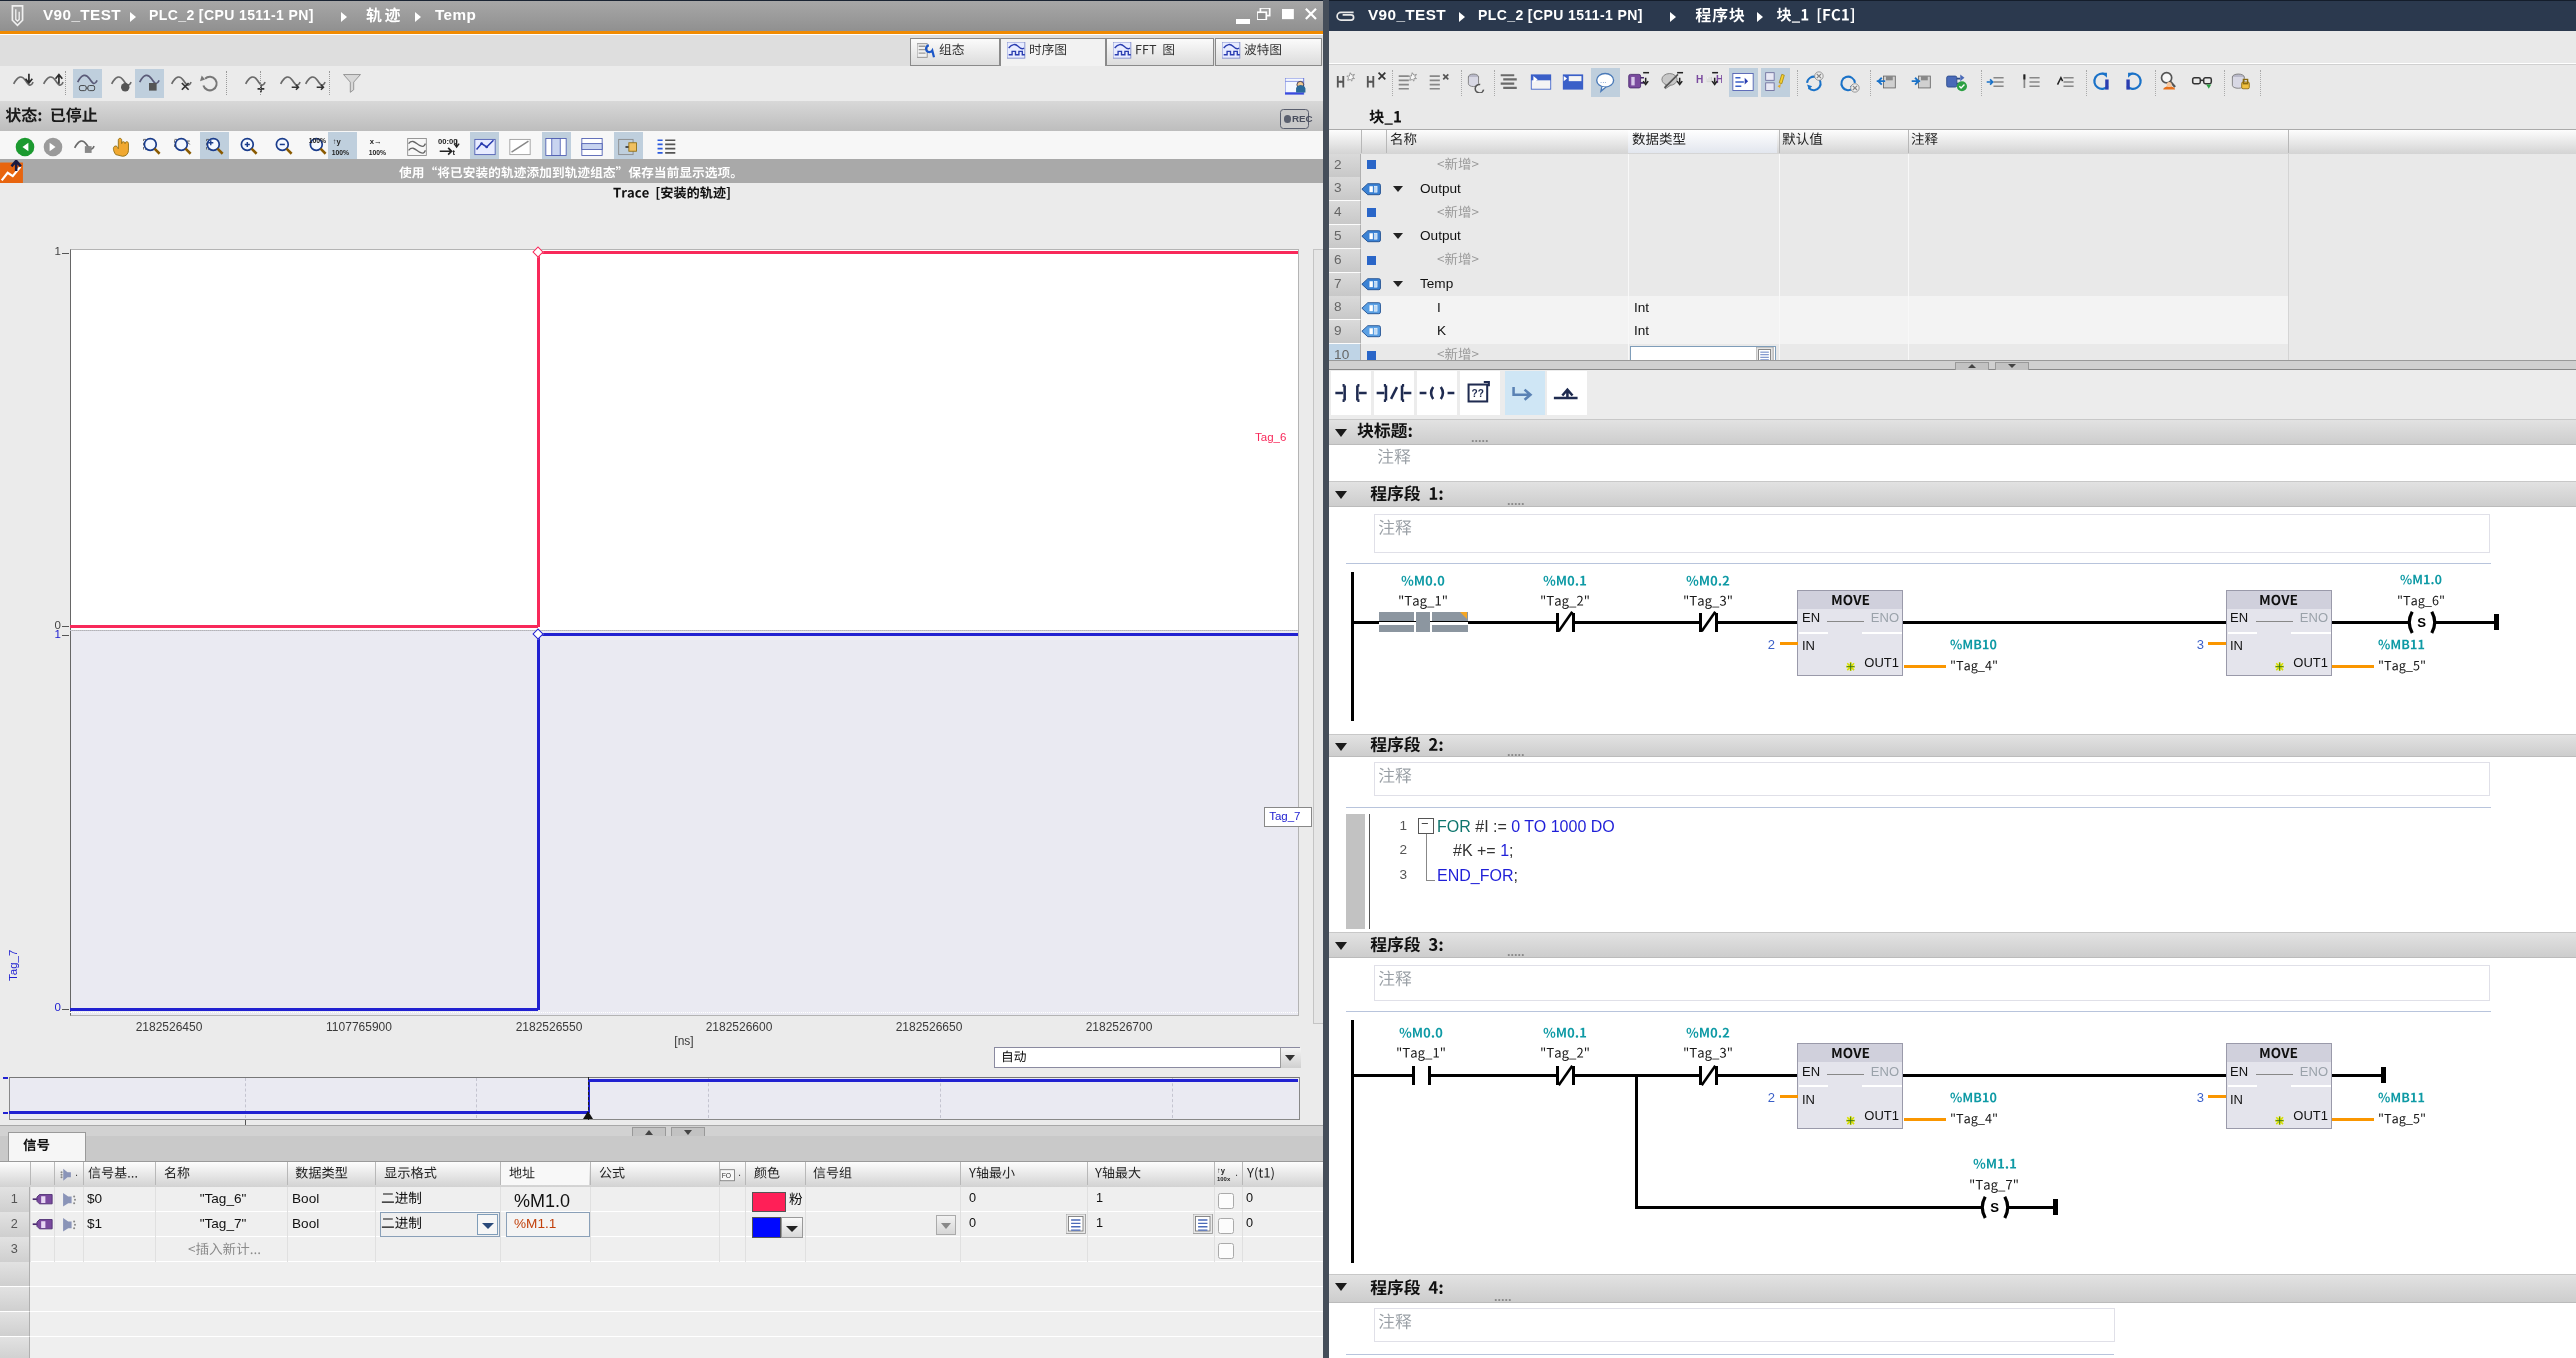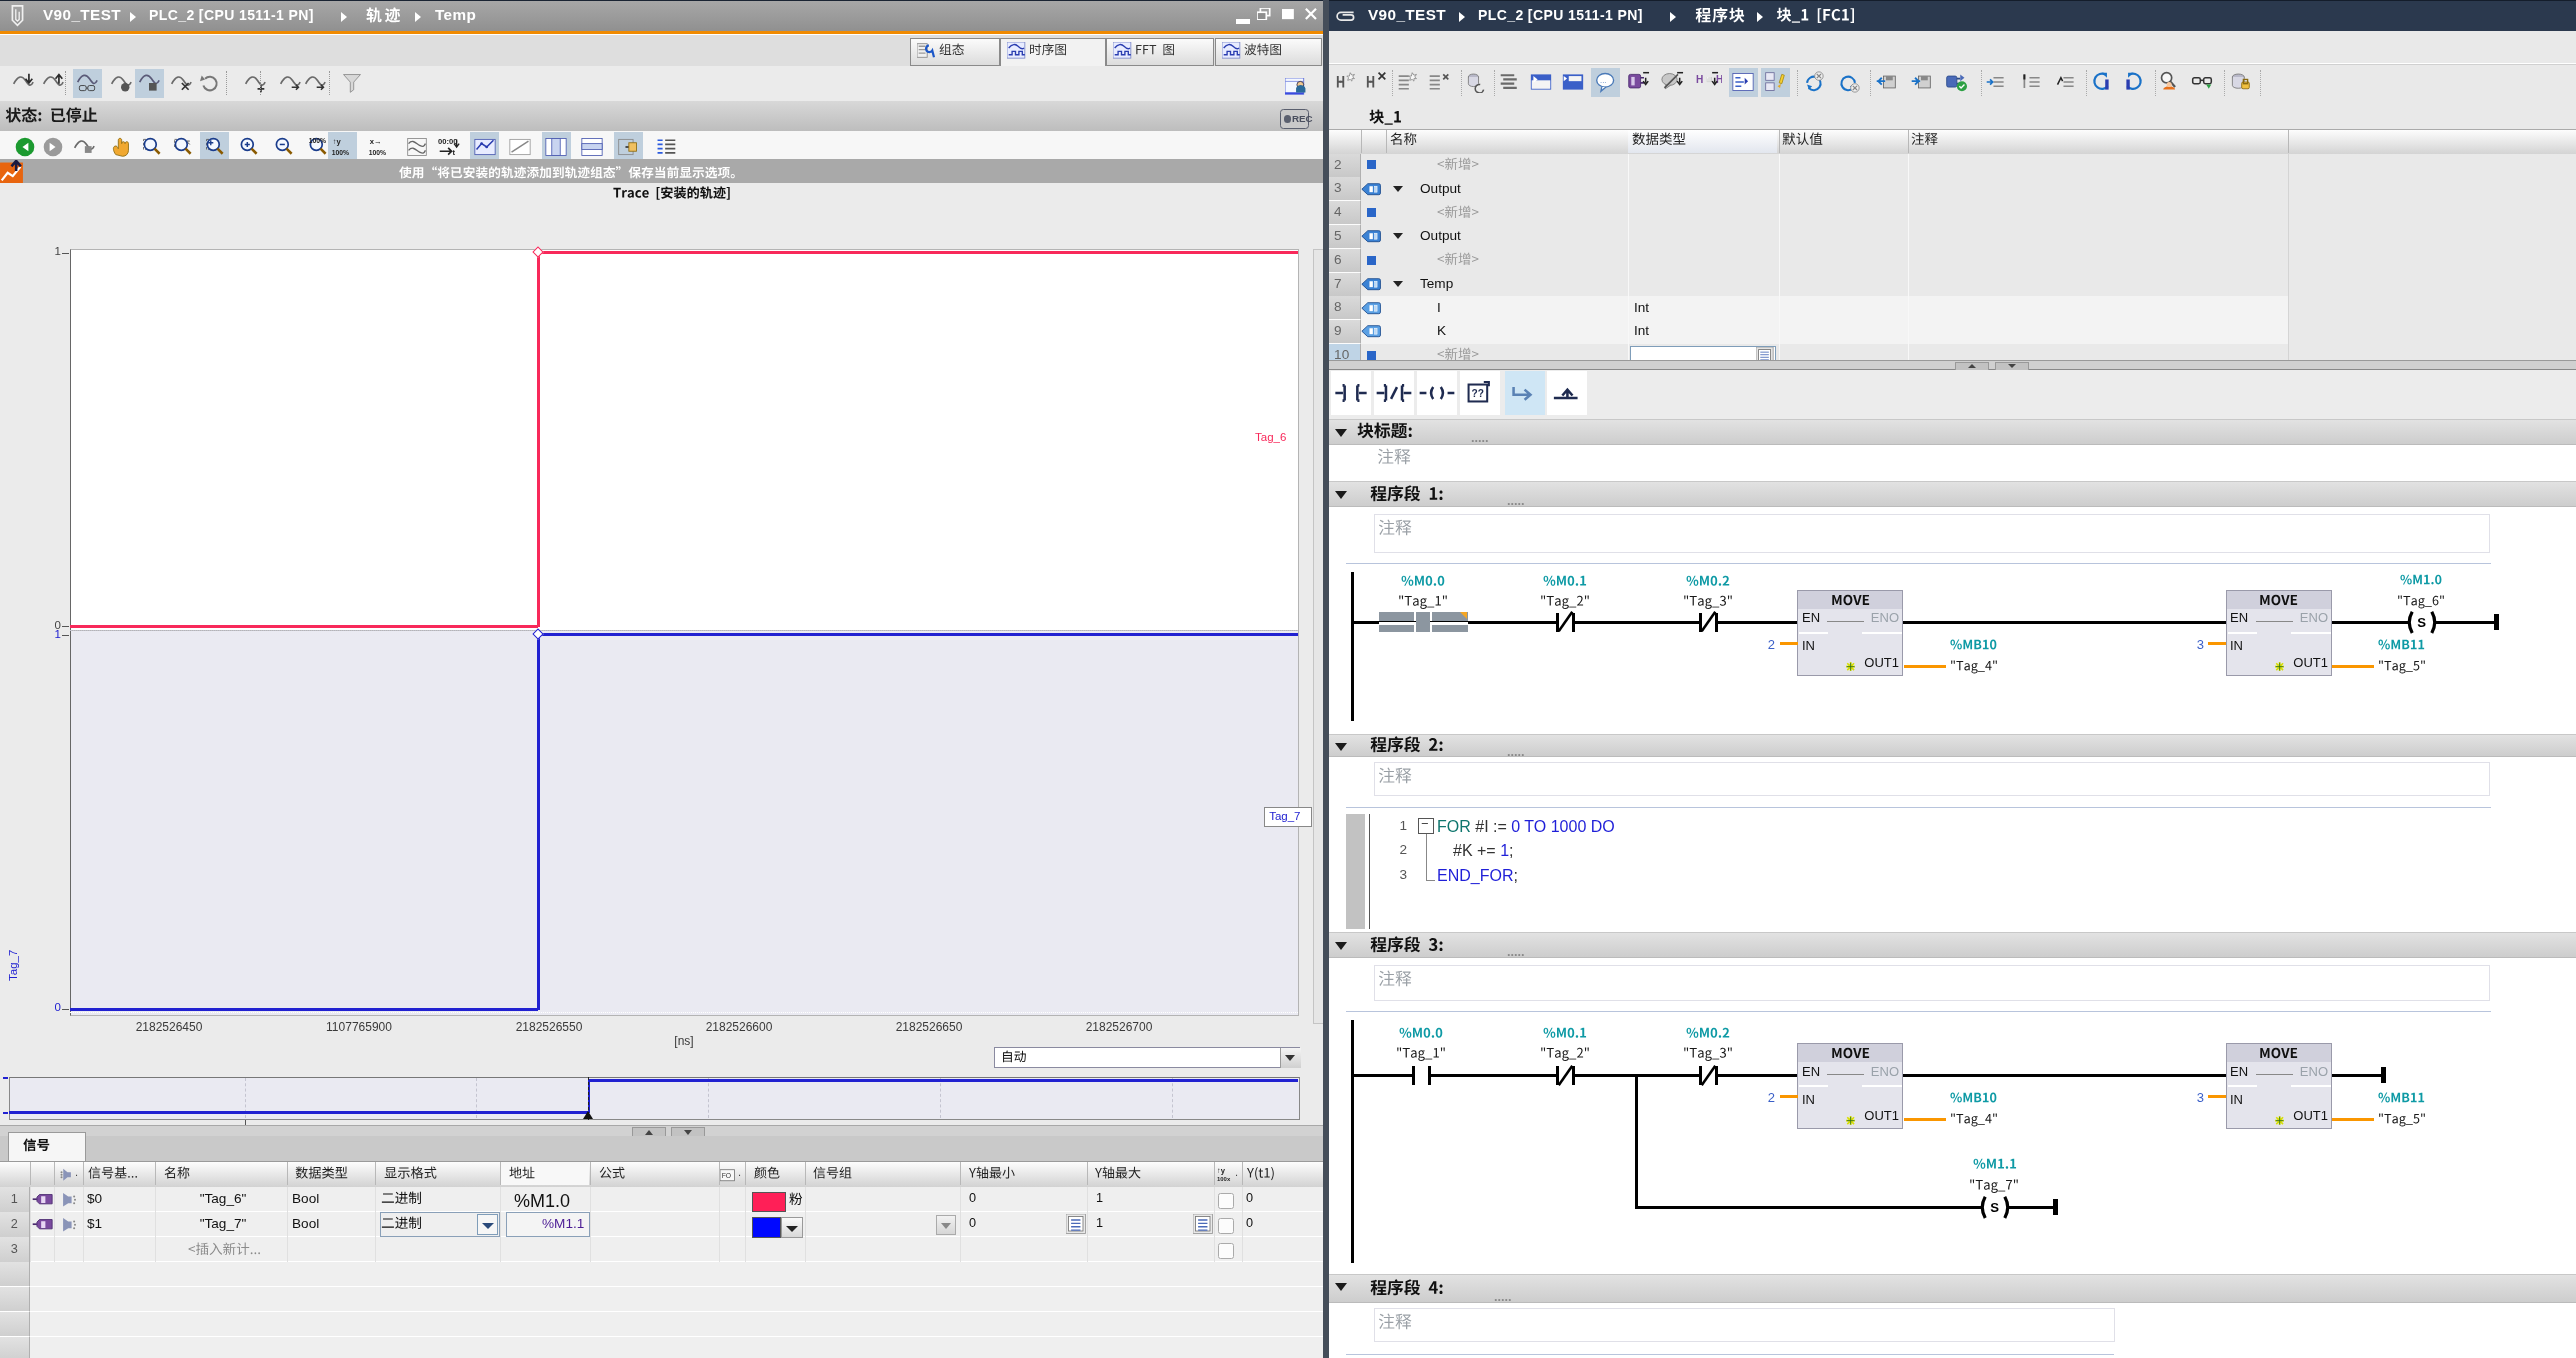--- a/index.html
+++ b/index.html
@@ -715,21 +715,21 @@
       <g fill="#111" transform="translate(0,14.08) scale(0.01600,-0.01600)">
         <use href="#gr4E8C"></use>
         <use href="#gr8FDB" x="1000"></use>
         <use href="#gr5236" x="2000"></use>
       </g>
     </svg>
 <div class="" style="left:477px;top:1214px;width:21px;height:21px;background:#f6f6f6;border:0.8px solid #7f9db9;box-sizing:border-box;">
       <span style="position:absolute;left:4.2px;top:7.6px;border-left:6px solid transparent;border-right:6px solid transparent;border-top:6.8px solid #2a4a7a"></span>
     </div>
 <div class="" style="left:506px;top:1212px;width:84px;height:25px;background:#f4f4f4;border:0.8px solid #8aa0b8;box-sizing:border-box;"></div>
-<div class="t " style="left:542px;top:1216px;font-size:13.6px;color:#4c1d95;font-weight:400;">%M1.1</div>
+<div class="t " style="left:514px;top:1216px;font-size:13.6px;color:#c2410c;font-weight:400;">%M1.1</div>
 <div class="" style="left:752px;top:1217px;width:29px;height:21px;background:#0008ff;border:0.8px solid #555;box-sizing:border-box;"></div>
 <div class="" style="left:781px;top:1217px;width:22px;height:21px;background:linear-gradient(#fafafa,#d8d8d8);border:0.8px solid #999;box-sizing:border-box;">
       <span style="position:absolute;left:4.2px;top:7.6px;border-left:6px solid transparent;border-right:6px solid transparent;border-top:6.8px solid #222"></span>
     </div>
 <div class="" style="left:936px;top:1215px;width:20.4px;height:19.5px;background:linear-gradient(#f2f2f2,#d6d6d6);border:0.8px solid #aaa;box-sizing:border-box;">
       <span style="position:absolute;left:4.2px;top:6.8px;border-left:5.1px solid transparent;border-right:5.1px solid transparent;border-top:6px solid #888"></span>
     </div>
 <div class="t " style="left:969px;top:1216px;font-size:12.7px;color:#111;font-weight:400;">0</div>
 <svg style="position:absolute;left:1066px;top:1214px" width="20.4" height="20.4" viewBox="0 0 24 24">
       <rect x="0" y="0" width="23" height="23" fill="#e8e8e8" stroke="#999"></rect>

